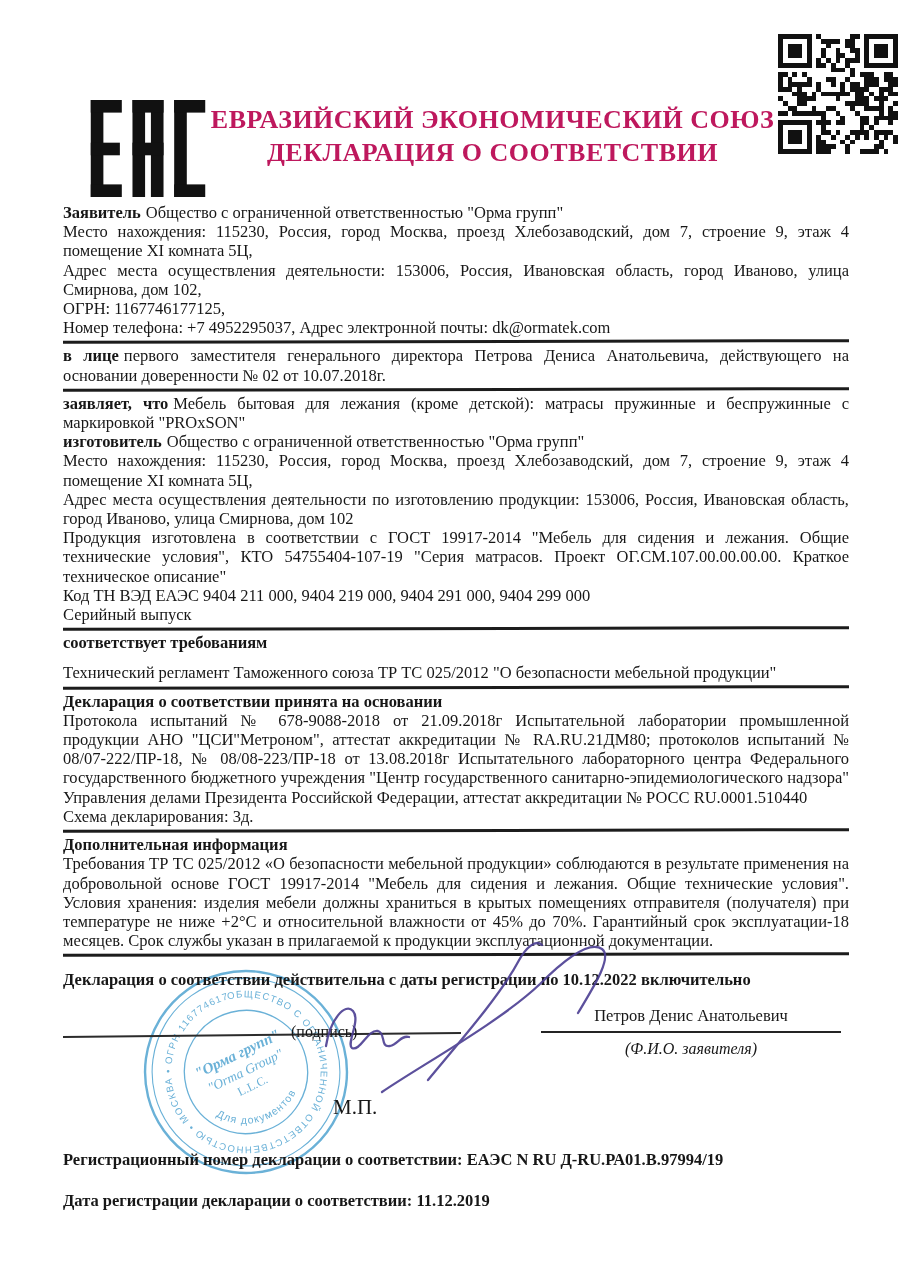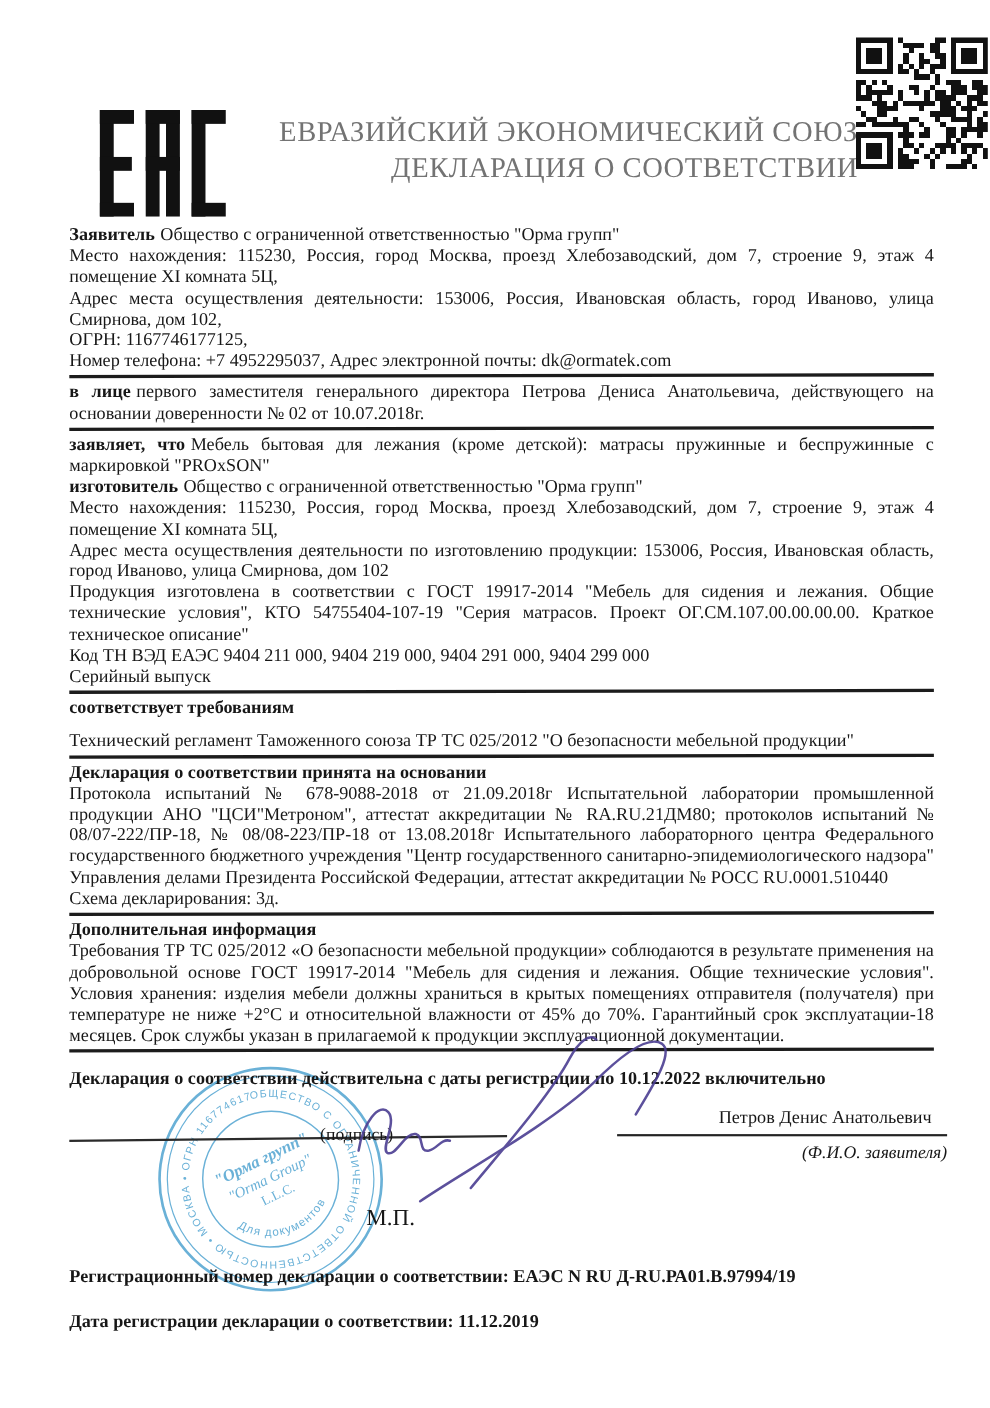--- a/index.html
+++ b/index.html
@@ -4,39 +4,39 @@
 <style>
   * { margin:0; padding:0; box-sizing:border-box; }
   html,body { background:#ffffff; }
   .page {
     position:relative; width:900px; height:1280px; background:#ffffff;
     font-family:"Liberation Serif", serif; color:#171717; overflow:hidden;
   }
   
   .eac-logo { position:absolute; left:90px; top:100px; width:116px; height:97px; }
   .hdr-title {
-    position:absolute; left:205px; top:103px; width:575px; text-align:right;
-    font-weight:normal; font-size:26px; line-height:33px; letter-spacing:0.5px; color:#737373;
+    position:absolute; left:205px; top:103px; width:575px; text-align:center;
+    font-weight:bold; font-size:26px; line-height:33px; letter-spacing:0.5px; color:#be185d;
   }
   .qr { position:absolute; left:778px; top:34px; width:120px; height:120px; shape-rendering:crispEdges; }
   
   .content { position:absolute; left:63px; top:203px; width:786px; font-size:16.5px; line-height:19.2px; z-index:2; }
   .para { margin:0; }
   .just { text-align:justify; text-align-last:left; }
   .lead { font-weight:bold; margin-right:5px; }
   .bold { font-weight:bold; }
   .rule { border-top:3px solid #1c1c1c; margin:3px 0 3px 0; transform:rotate(-0.12deg); }
   .spaced { margin-top:11px; }
   .validity { margin-top:14px; }
   
   .sig-area { position:relative; height:140px; }
   .sig-line { position:absolute; left:0; top:44px; width:398px; border-top:2.4px solid #2b2b2b; transform:rotate(-0.6deg); }
   .sig-caption { position:absolute; left:228px; top:32px; font-size:16px; }
   .mp { position:absolute; left:270px; top:108px; font-size:21px; }
-  .fio { position:absolute; left:458px; top:16px; width:340px; text-align:right; }
+  .fio { position:absolute; left:458px; top:16px; width:340px; text-align:center; }
   .fio-name { font-size:16.5px; border-bottom:2.4px solid #242424; padding:0 14px 6px 14px; display:inline-block; min-width:300px; }
   .fio-caption { margin-top:6px; font-size:16px;font-style:italic; }
   .regnum { margin-top:20px; }
   .regdate { margin-top:22px; }
   
   .stamp {
     position:absolute; left:140px; top:966px; width:212px; height:212px;
     transform:rotate(-14deg); opacity:0.88; mix-blend-mode:multiply; z-index:1;
   }
   .stamp text { fill:#55a6d2; }

